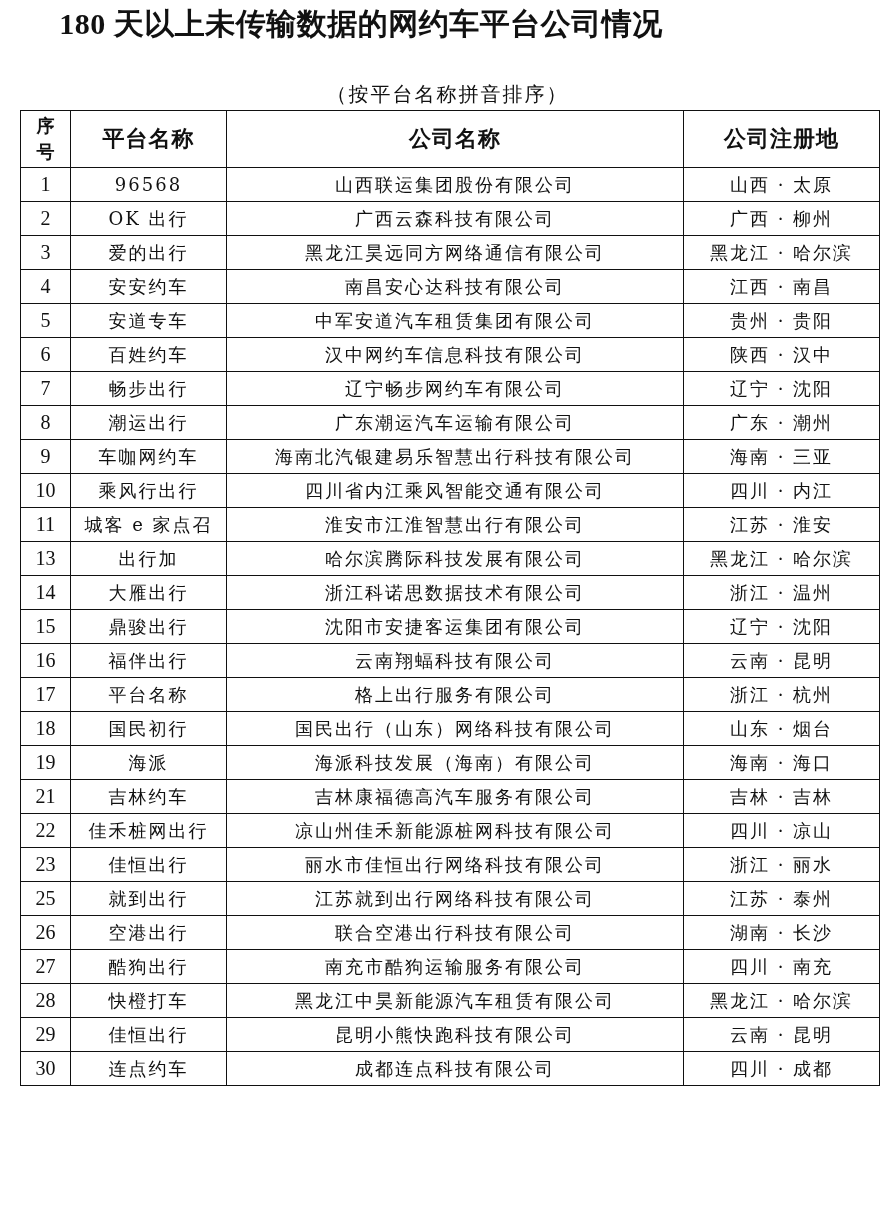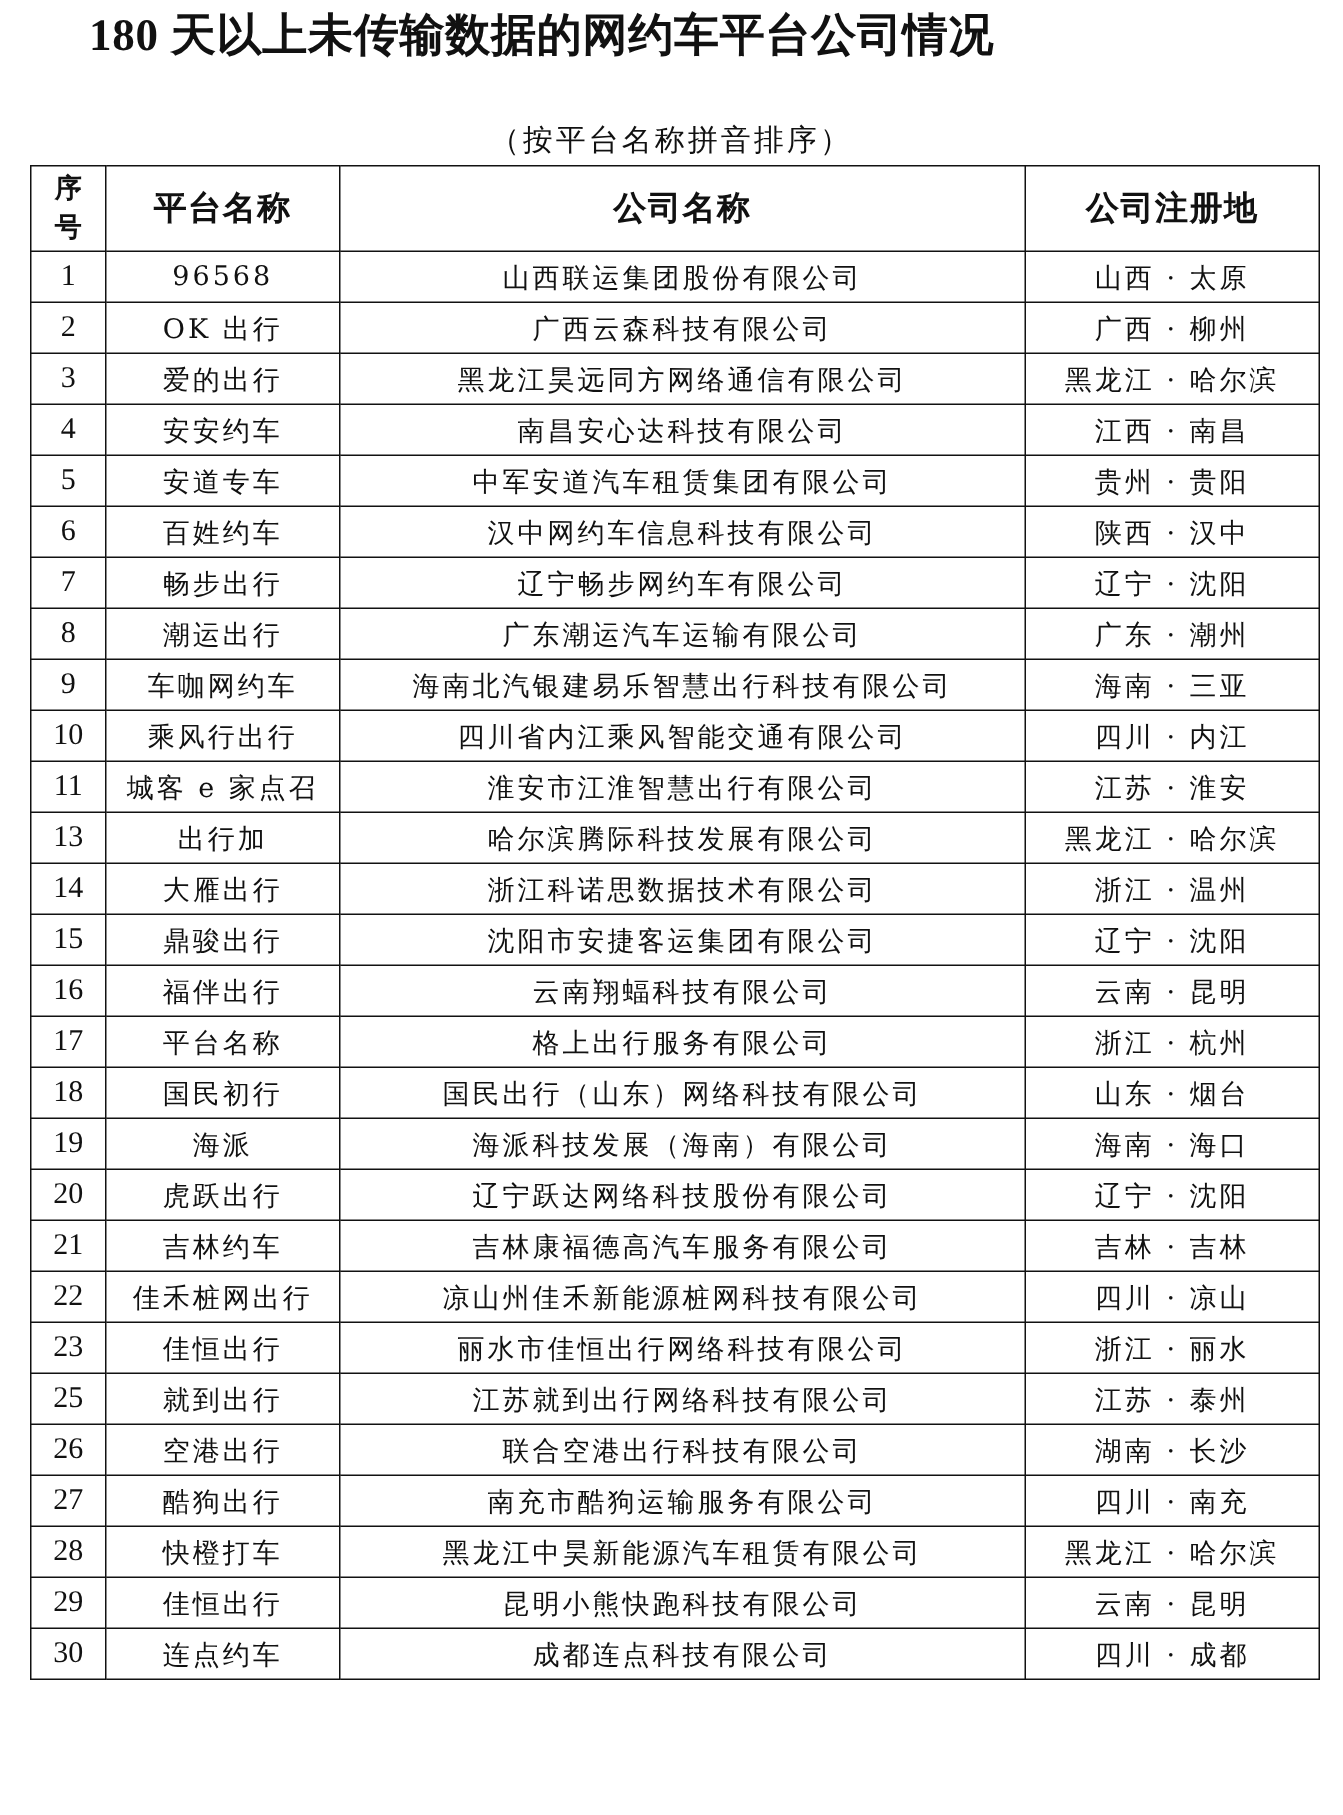--- a/index.html
+++ b/index.html
@@ -206,26 +206,20 @@
         <td class="col-company">国民出行（山东）网络科技有限公司</td>
         <td class="col-location">山东 · 烟台</td>
       </tr>
       <tr>
         <td class="col-no">19</td>
         <td class="col-platform">海派</td>
         <td class="col-company">海派科技发展（海南）有限公司</td>
         <td class="col-location">海南 · 海口</td>
       </tr>
       <tr>
-        <td class="col-no">20</td>
-        <td class="col-platform">虎跃出行</td>
-        <td class="col-company">辽宁跃达网络科技股份有限公司</td>
-        <td class="col-location">辽宁 · 沈阳</td>
-      </tr>
-      <tr>
         <td class="col-no">21</td>
         <td class="col-platform">吉林约车</td>
         <td class="col-company">吉林康福德高汽车服务有限公司</td>
         <td class="col-location">吉林 · 吉林</td>
       </tr>
       <tr>
         <td class="col-no">22</td>
         <td class="col-platform">佳禾桩网出行</td>
         <td class="col-company">凉山州佳禾新能源桩网科技有限公司</td>
         <td class="col-location">四川 · 凉山</td>

